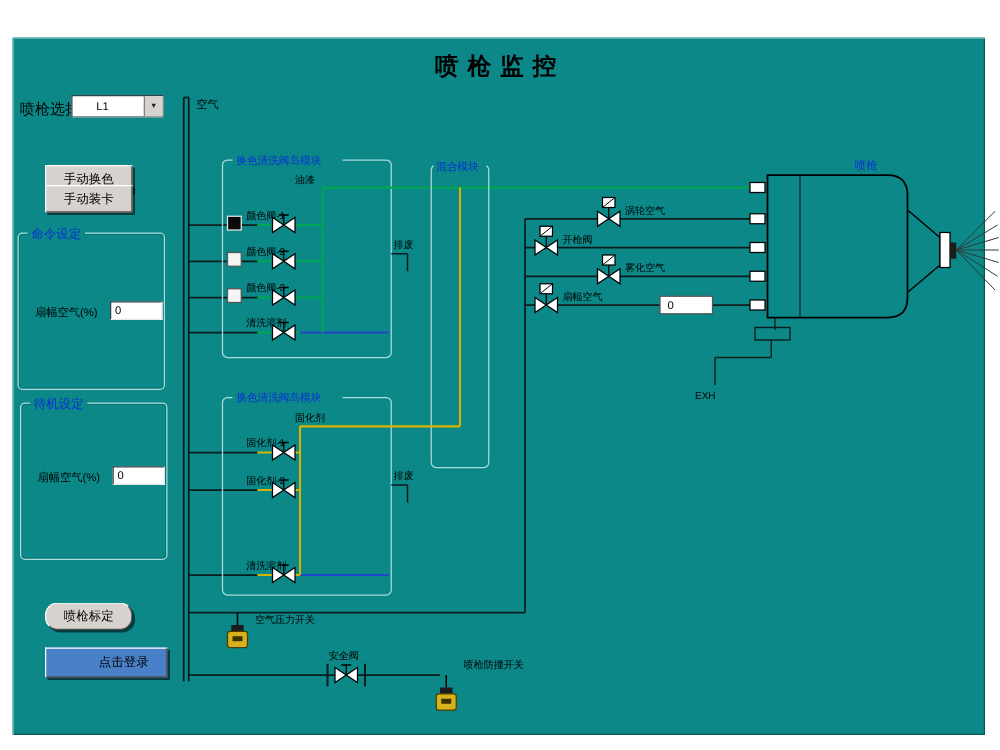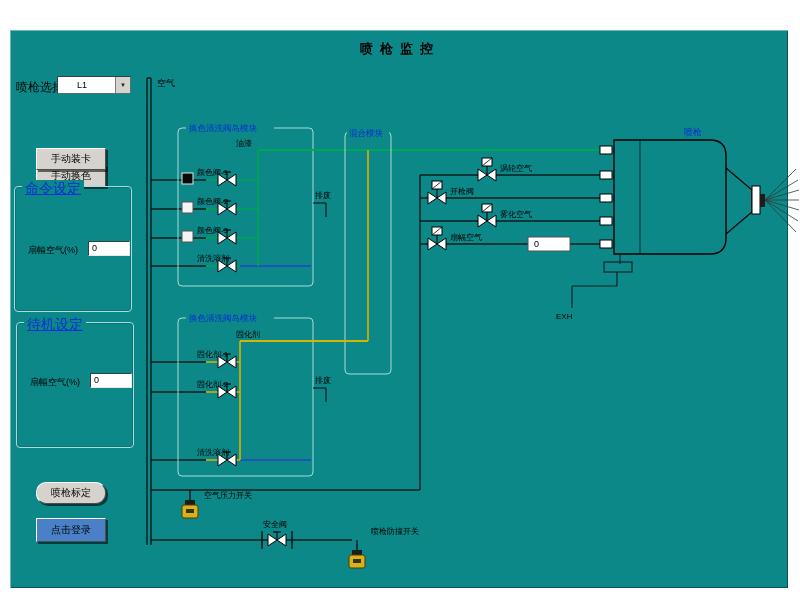--- a/index.html
+++ b/index.html
@@ -10,21 +10,21 @@
   }
   .panel{
     position:absolute;left:10px;top:30px;width:778px;height:558px;
     background:#0b8887;
     box-shadow:inset 1px 1px 0 #6fb8b6, inset -1px -1px 0 #065453;
   }
   svg.diagram{position:absolute;left:0;top:0;width:800px;height:600px;}
   svg.diagram text{font-family:"Liberation Sans","DejaVu Sans",sans-serif;}
   .page-title{
     position:absolute;left:400px;top:40px;transform:translateX(-50%);
-    font-size:13px;font-weight:bold;letter-spacing:7px;color:#000;white-space:nowrap;
+    font-size:19px;font-weight:bold;letter-spacing:7px;color:#000;white-space:nowrap;
   }
   .field-label{position:absolute;font-size:12px;color:#000;white-space:nowrap;}
   .select{
     position:absolute;height:16px;background:#fff;border:1px solid #58706f;
     border-top-color:#2f4140;border-left-color:#2f4140;
     font-size:9px;color:#000;display:flex;align-items:center;
   }
   .select .sel-val{flex:1;padding-left:19px;}
   .select .sel-arrow{
     width:14px;height:100%;background:#d6d3ce;border-left:1px solid #808080;
@@ -37,21 +37,21 @@
     font-size:10px;color:#000;display:flex;align-items:center;justify-content:center;
     white-space:nowrap;cursor:pointer;
   }
   .btn-blue{background:#4a80c8;}
   .groupbox{
     position:absolute;border:1px solid #aadcda;border-radius:4px;
     box-shadow:inset 0 0 0 1px rgba(0,60,60,0.25);
   }
   .gtitle{
     position:absolute;top:-7px;left:7px;background:#0b8887;color:#0a2fd8;
-    font-size:14px;padding:0 3px;white-space:nowrap;text-decoration:underline;
+    font-size:10px;padding:0 3px;white-space:nowrap;
   }
   .gb-label{position:absolute;font-size:9px;color:#000;white-space:nowrap;}
   .val-input{
     position:absolute;width:37px;height:13px;background:#fff;
     border:1px solid;border-color:#2f4140 #e8e8e8 #e8e8e8 #2f4140;
     font-size:9px;color:#000;padding-left:3px;line-height:13px;
   }
 </style>
 </head>
 <body>
@@ -232,29 +232,29 @@
 </svg>
 
 <div class="page-title">喷枪监控</div>
 
 <div class="field-label" style="left:16px;top:79px;">喷枪选择</div>
 <div class="select" style="left:57px;top:76px;width:72px;">
   <span class="sel-val">L1</span>
   <span class="sel-arrow">▼</span>
 </div>
 
-<div class="btn" style="left:36px;top:132px;margin-top:33px;">手动换色</div>
+<div class="btn" style="left:36px;top:132px;">手动换色</div>
 <div class="btn" style="left:36px;top:148px;">手动装卡</div>
 
 <div class="groupbox" style="left:14px;top:186px;width:116px;height:124px;">
   <span class="gtitle">命令设定</span>
   <span class="gb-label" style="left:13px;top:57px;">扇幅空气(%)</span>
   <div class="val-input" style="left:73px;top:54px;">0</div>
 </div>
 
 <div class="groupbox" style="left:16px;top:322px;width:116px;height:124px;">
   <span class="gtitle">待机设定</span>
   <span class="gb-label" style="left:13px;top:53px;">扇幅空气(%)</span>
   <div class="val-input" style="left:73px;top:50px;">0</div>
 </div>
 
 <div class="btn" style="left:36px;top:482px;border-radius:10px;">喷枪标定</div>
-<div class="btn btn-blue" style="left:36px;top:518px;height:22px;">点击登录</div>
+<div class="btn btn-blue" style="left:36px;top:518px;height:22px;padding-left:28px;">点击登录</div>
 
 </body></html>

